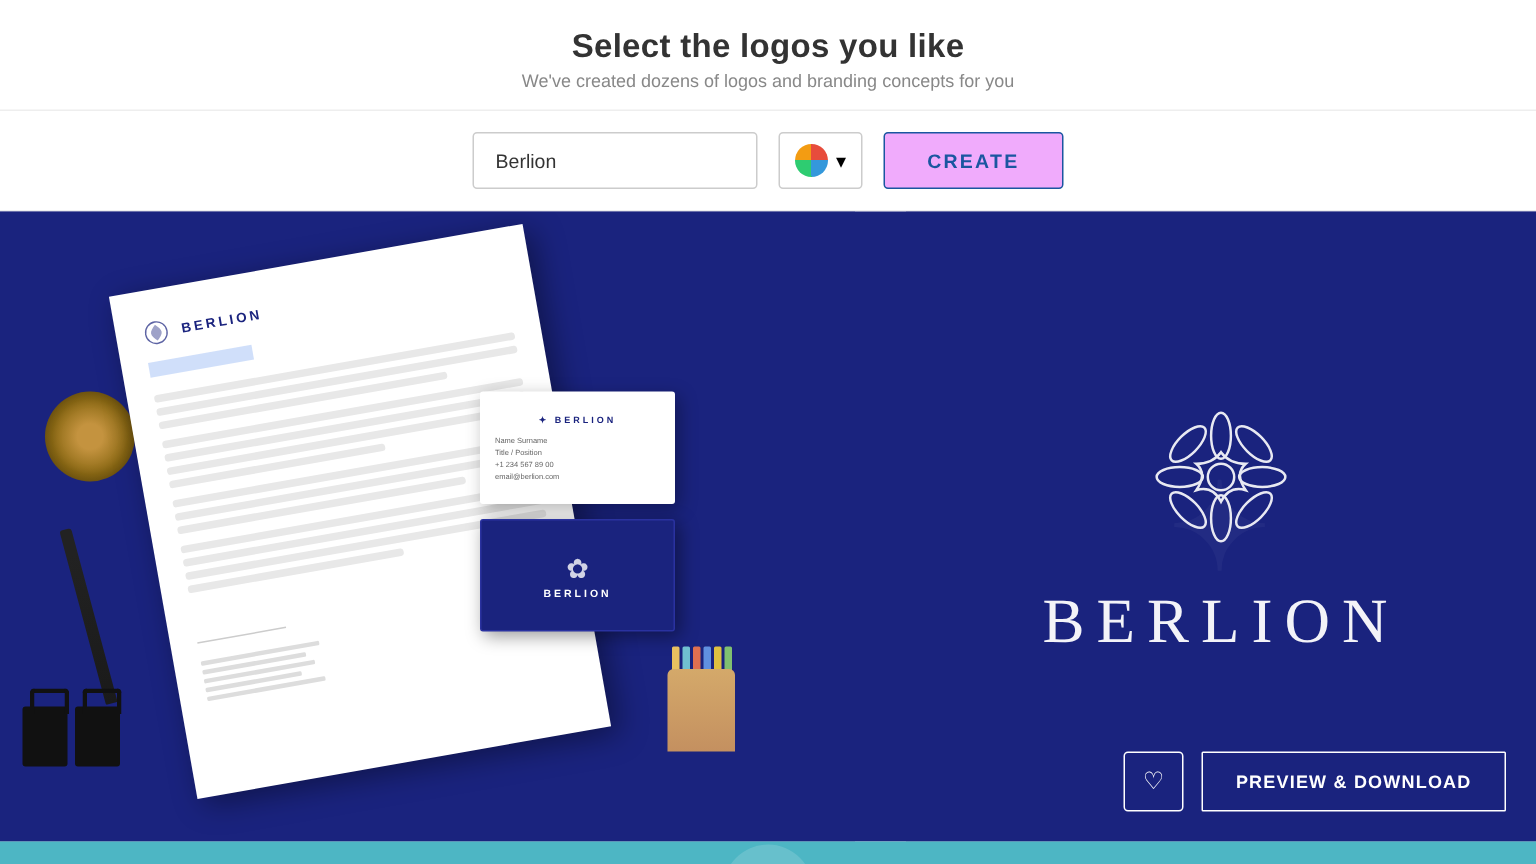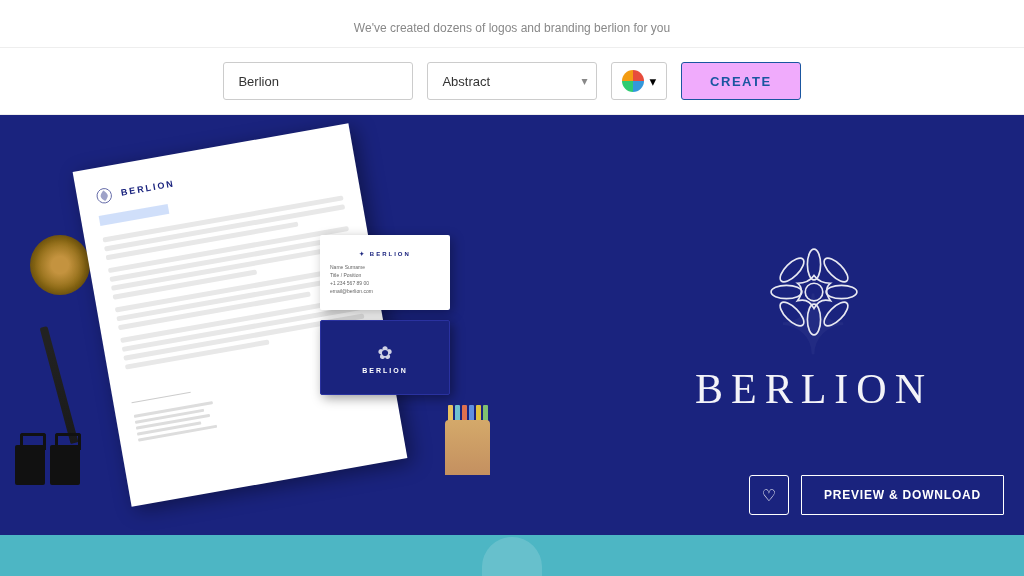--- a/index.html
+++ b/index.html
@@ -388,36 +388,28 @@
       width: 60px;
       height: 60px;
       background: rgba(255,255,255,0.15);
       border-radius: 50% 50% 0 0;
     }
   </style>
 </head>
 <body>
 
 <div class="header">
-  <div class="header-subtitle">We've created dozens of logos and branding berlion for you</div>
+  <div class="header-title">Select the logos you like</div>
+  <div class="header-subtitle">We've created dozens of logos and branding concepts for you</div>
 </div>
 
 <div class="toolbar">
   <input type="text" placeholder="Berlion" value="Berlion" style="">
 
 
-  <div class="select-wrapper">
-    <select class="style-select">
-      <option>Abstract</option>
-      <option>Classic</option>
-      <option>Modern</option>
-      <option>Vintage</option>
-      <option>Minimal</option>
-    </select>
-  </div>
 
   <button class="color-picker-btn">
     <div class="color-circle"></div>
     <span>▾</span>
   </button>
 
   <button class="create-btn">CREATE</button>
 </div>
 
 <div class="main">

